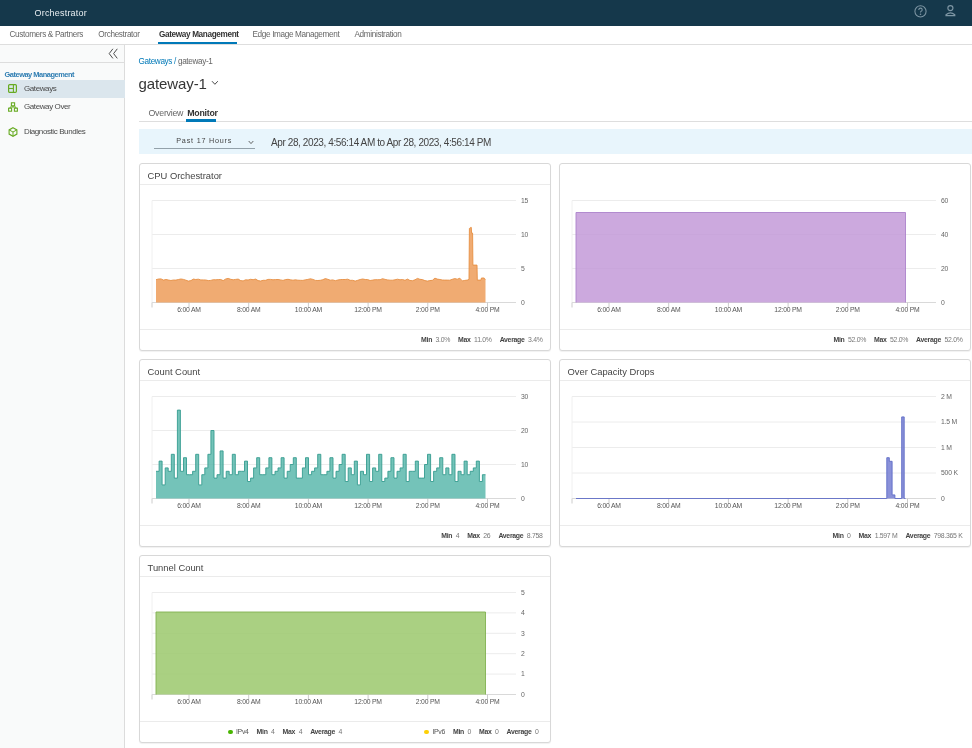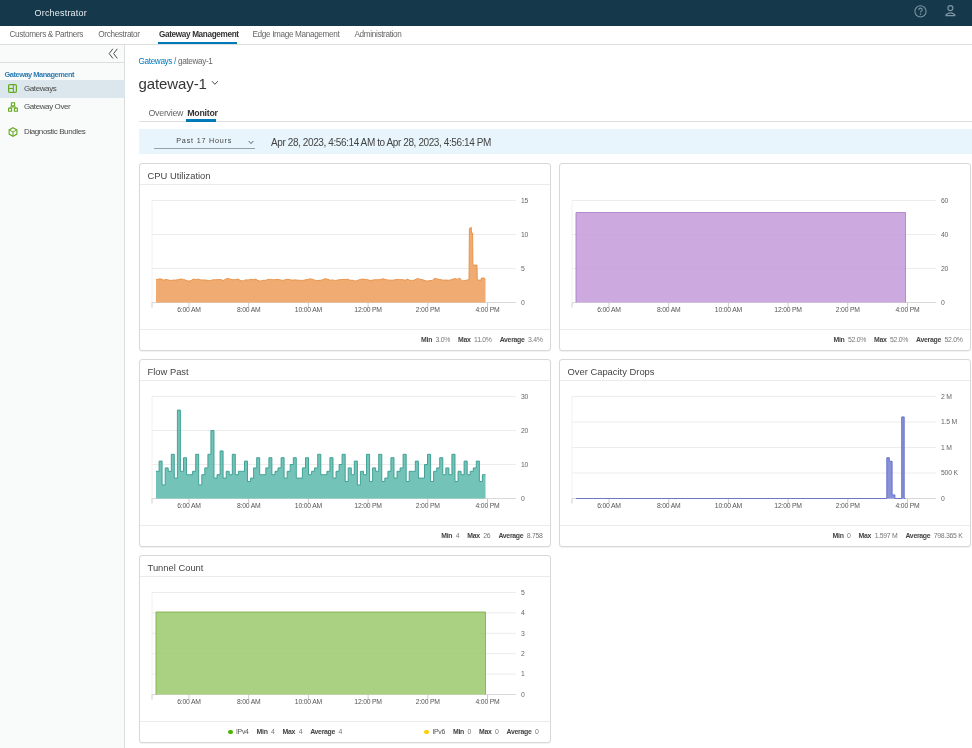--- a/index.html
+++ b/index.html
@@ -117,21 +117,21 @@
 <span class="tab on" style="left:48.7px">Monitor</span>
 <div id="tund"></div>
 </div>
 <div id="timebar"></div>
 <div id="sel">Past 17 Hours</div>
 <svg id="selc" width="6" height="5" viewBox="0 0 6 5">
 <path d="M.7,1 L3,3.6 L5.3,1" fill="none" stroke="#555" stroke-width=".9"></path>
   </svg>
 <div id="dates">Apr 28, 2023, 4:56:14 AM to Apr 28, 2023, 4:56:14 PM</div>
 <div class="card" style="left:139px;top:163px">
-    <div class="ct">CPU Utilization</div>
+    <div class="ct">CPU Orchestrator</div>
     <svg class="ch" width="410" height="145" viewBox="0 0 410 145">
       <line x1="12" y1="15.5" x2="376" y2="15.5" stroke="#ececec" stroke-width="1"></line>
       <line x1="12" y1="49.5" x2="376" y2="49.5" stroke="#ececec" stroke-width="1"></line>
       <line x1="12" y1="83.5" x2="376" y2="83.5" stroke="#ececec" stroke-width="1"></line>
       <line x1="12" y1="117.5" x2="376" y2="117.5" stroke="#d9d9d9" stroke-width="1"></line>
       <line x1="12" y1="15.5" x2="12" y2="117.5" stroke="#f0f0f0" stroke-width="1"></line>
       <line x1="12.0" y1="117.5" x2="12.0" y2="122.5" stroke="#ccc" stroke-width="1"></line>
       <line x1="49.0" y1="117.5" x2="49.0" y2="122.5" stroke="#ccc" stroke-width="1"></line>
       <line x1="108.7" y1="117.5" x2="108.7" y2="122.5" stroke="#ccc" stroke-width="1"></line>
       <line x1="168.4" y1="117.5" x2="168.4" y2="122.5" stroke="#ccc" stroke-width="1"></line>
@@ -190,21 +190,21 @@
     <div class="cf">
       <span class="sl">Min</span>
       <span class="sv">52.0%</span>
       <span class="sl">Max</span>
       <span class="sv">52.0%</span>
       <span class="sl">Average</span>
       <span class="sv">52.0%</span>
     </div>
   </div>
 <div class="card" style="left:139px;top:359px">
-    <div class="ct">Flow Past</div>
+    <div class="ct">Count Count</div>
     <svg class="ch" width="410" height="145" viewBox="0 0 410 145">
       <line x1="12" y1="15.5" x2="376" y2="15.5" stroke="#ececec" stroke-width="1"></line>
       <line x1="12" y1="49.5" x2="376" y2="49.5" stroke="#ececec" stroke-width="1"></line>
       <line x1="12" y1="83.5" x2="376" y2="83.5" stroke="#ececec" stroke-width="1"></line>
       <line x1="12" y1="117.5" x2="376" y2="117.5" stroke="#d9d9d9" stroke-width="1"></line>
       <line x1="12" y1="15.5" x2="12" y2="117.5" stroke="#f0f0f0" stroke-width="1"></line>
       <line x1="12.0" y1="117.5" x2="12.0" y2="122.5" stroke="#ccc" stroke-width="1"></line>
       <line x1="49.0" y1="117.5" x2="49.0" y2="122.5" stroke="#ccc" stroke-width="1"></line>
       <line x1="108.7" y1="117.5" x2="108.7" y2="122.5" stroke="#ccc" stroke-width="1"></line>
       <line x1="168.4" y1="117.5" x2="168.4" y2="122.5" stroke="#ccc" stroke-width="1"></line>

